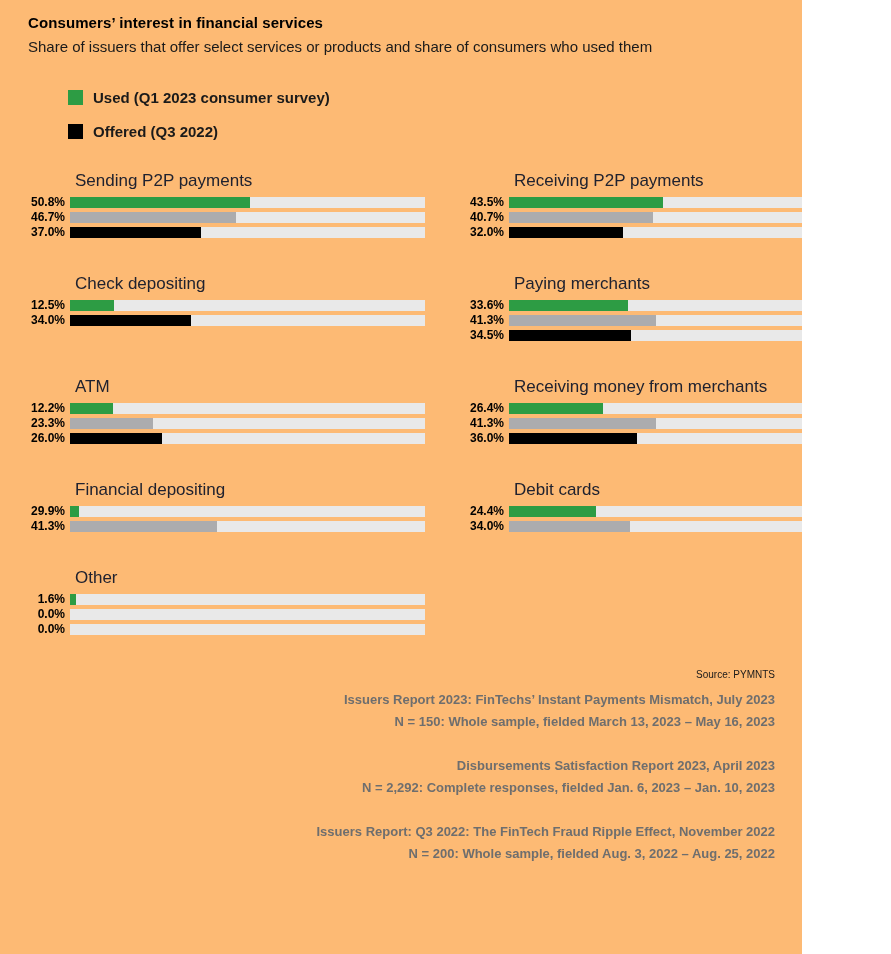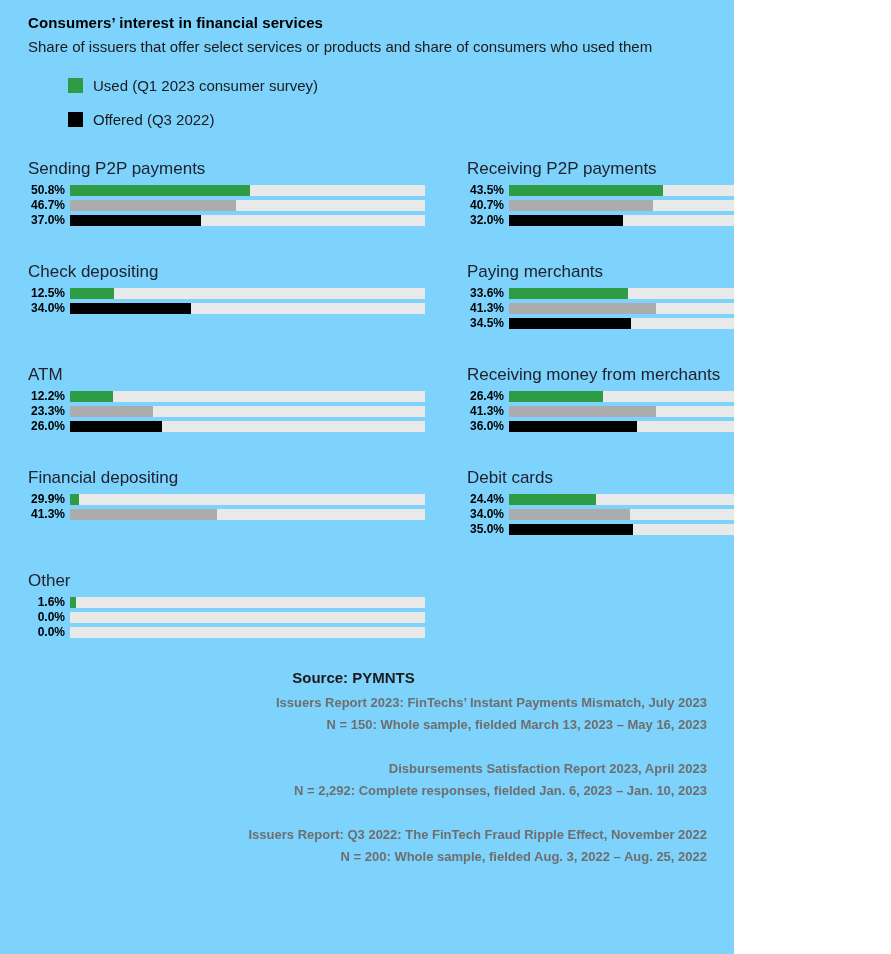--- a/index.html
+++ b/index.html
@@ -1,39 +1,39 @@
 <!DOCTYPE html>
 <html><head>
 <meta charset="utf-8">
 <style>
   * { margin: 0; padding: 0; box-sizing: border-box; }
   html, body { background: #ffffff; }
   body { font-family: "Liberation Sans", sans-serif; }
   .page {
     position: relative;
-    width: 734px;
+    width: 802px;
     height: 954px;
-    background: #7dd3fc;
+    background: #fdba74;
     overflow: hidden;
   }
   .header { padding: 14px 28px 0 28px; }
   .chart-title {
     font-size: 15px;
     font-weight: bold;
     color: #000000;
     letter-spacing: 0.1px;
   }
   .chart-subtitle {
     margin-top: 5px;
     font-size: 15px;
     color: #1a1a1a;
     line-height: 21px;
     max-width: 680px;
   }
-  .legend { margin: 20px 0 0 68px; }
+  .legend { margin: 32px 0 0 68px; font-weight: bold; }
   .legend-item {
     display: flex;
     align-items: center;
     margin-bottom: 17px;
   }
   .legend-swatch {
     width: 15px;
     height: 15px;
     margin-right: 10px;
     flex: 0 0 auto;
@@ -44,20 +44,21 @@
   }
   .charts-grid {
     margin: 30px 0 0 28px;
     display: grid;
     grid-template-columns: 397px 397px;
     column-gap: 42px;
     row-gap: 31px;
   }
   .panel { width: 397px; }
   .panel-title {
+    margin-left: 47px;
     font-size: 17px;
     color: #20222f;
     line-height: 21px;
     margin-bottom: 6px;
     white-space: nowrap;
   }
   .bar-row {
     display: flex;
     align-items: center;
     height: 11px;
@@ -84,25 +85,24 @@
     position: absolute;
     left: 0; top: 0;
     height: 100%;
     width: 0;
   }
   .footer {
     margin: 26px 27px 0 0;
     text-align: right;
   }
   .footer-source {
-    font-size: 15px;
-    font-weight: bold;
+    font-size: 10px;
+    font-weight: normal;
     color: #1a1a1a;
     line-height: 20px;
-    text-align: center;
   }
   .footer-group { margin-top: 4px; margin-bottom: 22px; }
   .footer-line {
     font-size: 13px;
     font-weight: bold;
     color: #6e6e6e;
     line-height: 22px;
   }
 </style>
 </head>
@@ -277,26 +277,20 @@
         <span class="bar-track" style="background-color: rgb(233, 233, 233);">
             <span class="bar-fill" style="width: 24.4%; background-color: rgb(45, 156, 68);"></span>
           </span>
       </div>
       <div class="bar-row">
         <span class="bar-value-label">34.0%</span>
         <span class="bar-track" style="background-color: rgb(233, 233, 233);">
             <span class="bar-fill" style="width: 34%; background-color: rgb(172, 172, 174);"></span>
           </span>
       </div>
-      <div class="bar-row">
-        <span class="bar-value-label">35.0%</span>
-        <span class="bar-track" style="background-color: rgb(233, 233, 233);">
-            <span class="bar-fill" style="width: 35%; background-color: rgb(0, 0, 0);"></span>
-          </span>
-      </div>
     </div>
 
     <div class="panel">
       <div class="panel-title">Other</div>
       <div class="bar-row">
         <span class="bar-value-label">1.6%</span>
         <span class="bar-track" style="background-color: rgb(233, 233, 233);">
             <span class="bar-fill" style="width: 1.6%; background-color: rgb(45, 156, 68);"></span>
           </span>
       </div>

